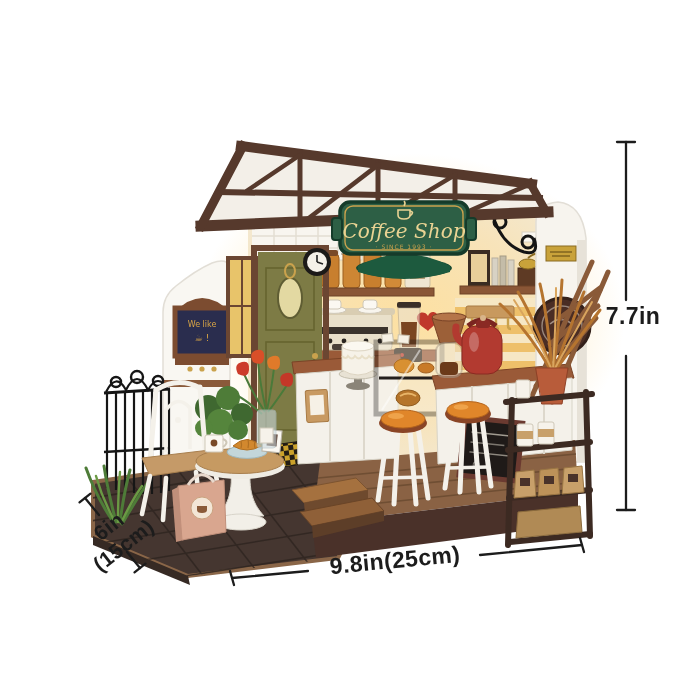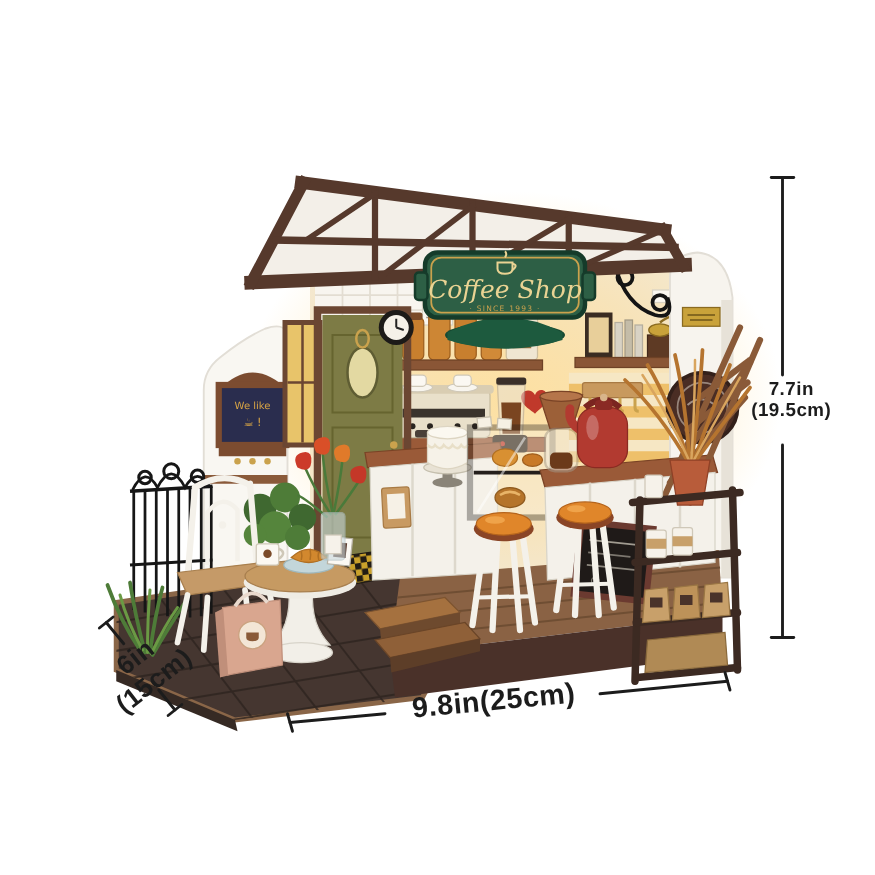--- a/index.html
+++ b/index.html
@@ -2,21 +2,21 @@
 <html><head>
 <meta charset="utf-8">
 <style>
   html,body{margin:0;padding:0;background:#ffffff;}
   .stage{position:relative;width:700px;height:700px;background:#ffffff;overflow:hidden;
          font-family:"Liberation Sans",sans-serif;}
   .stage svg{position:absolute;left:0;top:0;}
   .dim{position:absolute;color:#1c1c1c;font-weight:600;text-align:center;
        font-family:"Liberation Sans",sans-serif;letter-spacing:.4px;}
   .dim .l{display:block;}
-  #dim-height{left:585px;top:303px;width:96px;font-size:15px;line-height:1.15;}
+  #dim-height{left:585px;top:303px;width:96px;font-size:23px;line-height:1.15;}
   #dim-width{left:300px;top:548px;width:190px;font-size:23px;line-height:1.1;transform:rotate(-5.4deg);}
   #dim-depth{left:66px;top:512px;width:100px;font-size:21px;line-height:1.12;transform:rotate(-38deg);}
   .sign-title{font-family:"DejaVu Serif",serif;font-style:italic;}
   .sign-sub{font-family:"DejaVu Sans",sans-serif;}
   .tiny{font-family:"DejaVu Sans",sans-serif;}
 </style>
 </head>
 <body>
 
 <div class="stage">
@@ -541,21 +541,20 @@
       <line x1="85" y1="498" x2="99" y2="515"></line>
       <line x1="127" y1="552" x2="140" y2="568"></line>
       <line x1="79.5" y1="502.4" x2="90.5" y2="493.6"></line>
       <line x1="134.5" y1="572.4" x2="145.5" y2="563.6"></line>
     </g>
   </g>
 </svg>
 
 <div class="dim" id="dim-height">
   <span class="l">7.7in</span>
-  <span class="l">(19.5cm)</span>
 </div>
 <div class="dim" id="dim-width">
   <span class="l">9.8in(25cm)</span>
 </div>
 <div class="dim" id="dim-depth">
   <span class="l">6in</span>
   <span class="l">(15cm)</span>
 </div>
 </div>
 

